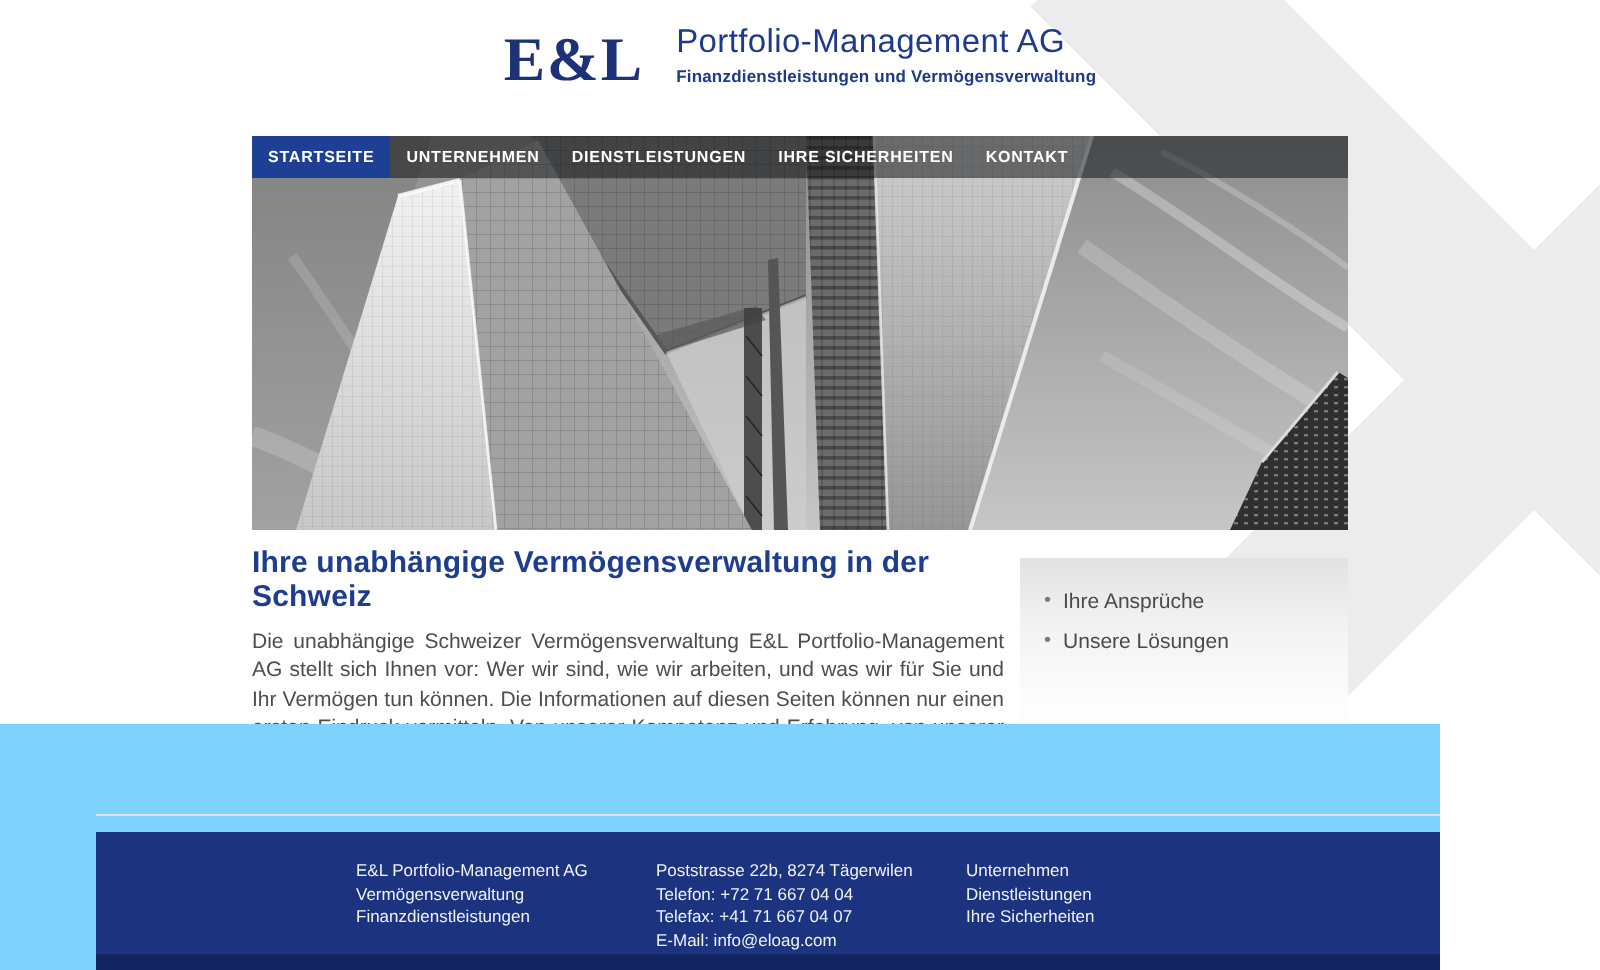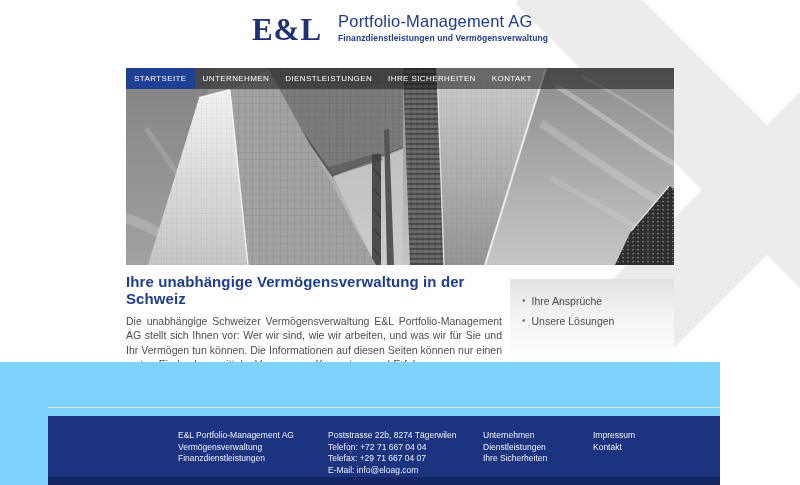--- a/index.html
+++ b/index.html
@@ -24,21 +24,21 @@
   
   .hero{position:relative;z-index:1;margin-left:126px;width:548px;height:197px;}
   .hero svg{display:block;width:548px;height:197px;}
   .nav{
     position:absolute;top:0;left:0;right:0;height:21px;
     background:rgba(14,16,20,0.52);
     display:flex;align-items:stretch;
   }
   .nav-item{
     display:flex;align-items:center;padding:0 8px;
-    color:#ffffff;font-size:8px;font-weight:400;letter-spacing:0.4px;
+    color:#ffffff;font-size:8px;font-weight:700;letter-spacing:0.4px;
     cursor:pointer;text-decoration:none;
   }
   .nav-item.active{background:#1d4095;}
   
   .main{position:relative;z-index:1;margin-left:126px;width:548px;display:flex;margin-top:8px;}
   .main-left{width:376px;}
   .main-heading{font-size:15px;font-weight:700;color:#1e3d8f;margin:0 0 7px 0;letter-spacing:0.1px;}
   .main-paragraph{
     font-size:10.5px;line-height:1.38;color:#4d4d4d;margin:0;
     text-align:justify;
@@ -198,27 +198,23 @@
   <div class="gap2"></div>
   <div class="footer">
     <div class="fcol fcol-1">
       <div class="fline">E&amp;L Portfolio-Management AG</div>
       <div class="fline">Vermögensverwaltung</div>
       <div class="fline">Finanzdienstleistungen</div>
     </div>
     <div class="fcol fcol-2">
       <div class="fline">Poststrasse 22b, 8274 Tägerwilen</div>
       <div class="fline">Telefon: +72 71 667 04 04</div>
-      <div class="fline">Telefax: +29 71 667 04 07</div>
+      <div class="fline">Telefax: +41 71 667 04 07</div>
       <div class="fline">E-Mail: info@eloag.com</div>
     </div>
     <div class="fcol fcol-3">
       <div class="flink">Unternehmen</div>
       <div class="flink">Dienstleistungen</div>
       <div class="flink">Ihre Sicherheiten</div>
     </div>
-    <div class="fcol">
-      <div class="flink">Impressum</div>
-      <div class="flink">Kontakt</div>
-    </div>
   </div>
   <div class="footer-bottom"></div>
 </div>
 
 </body></html>

